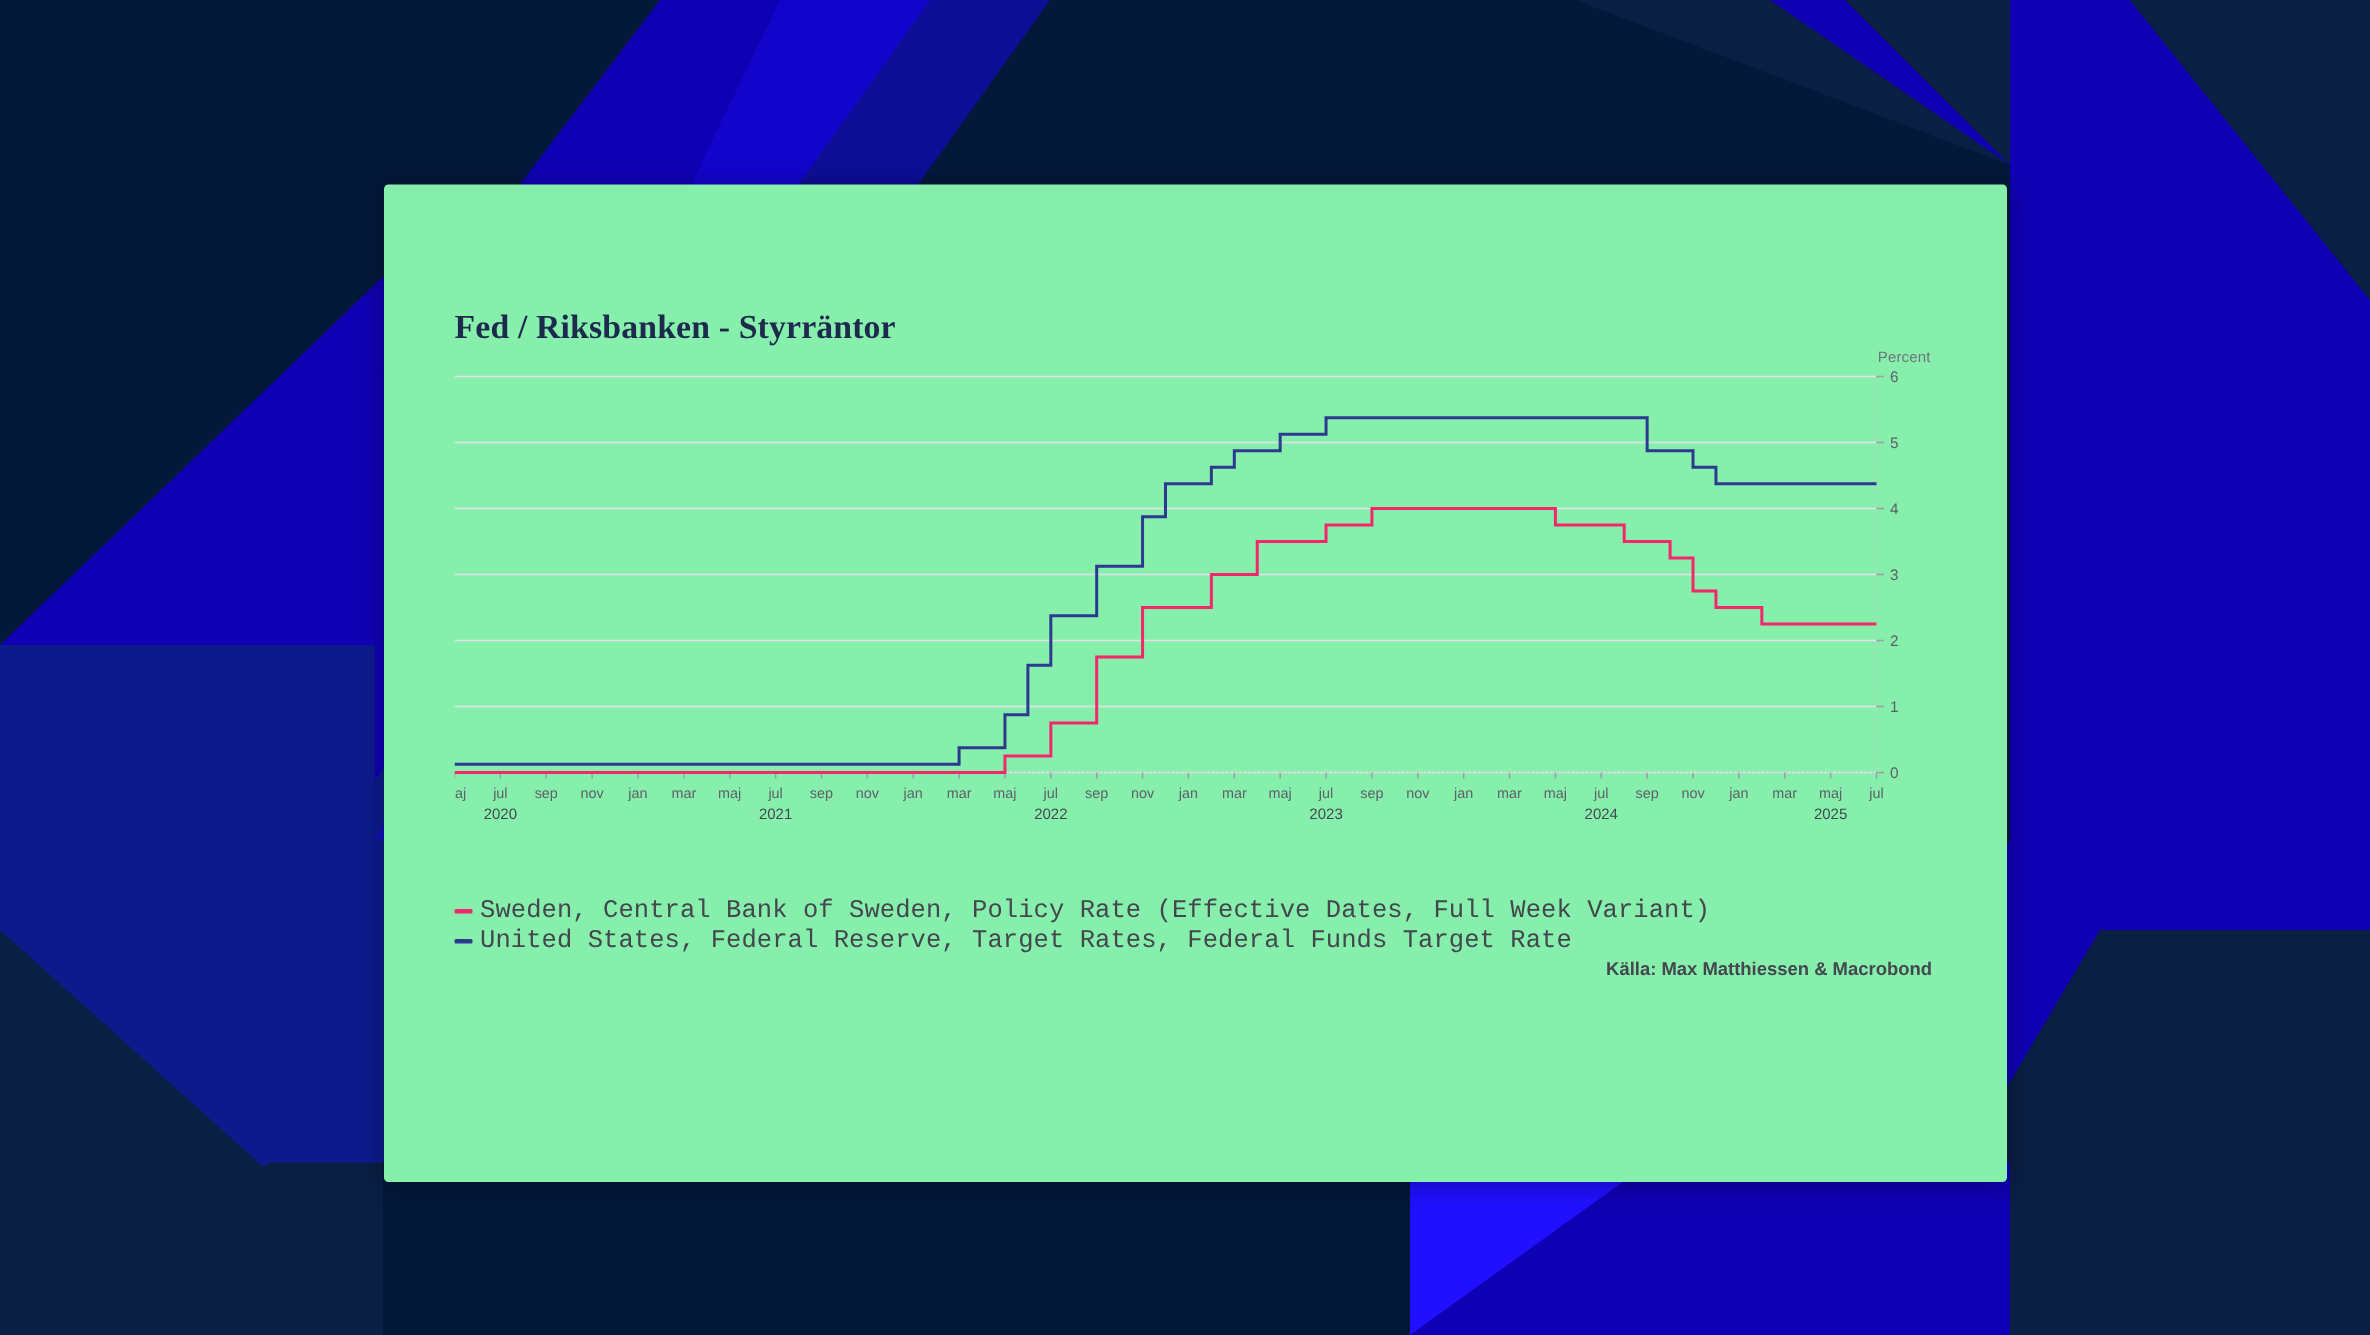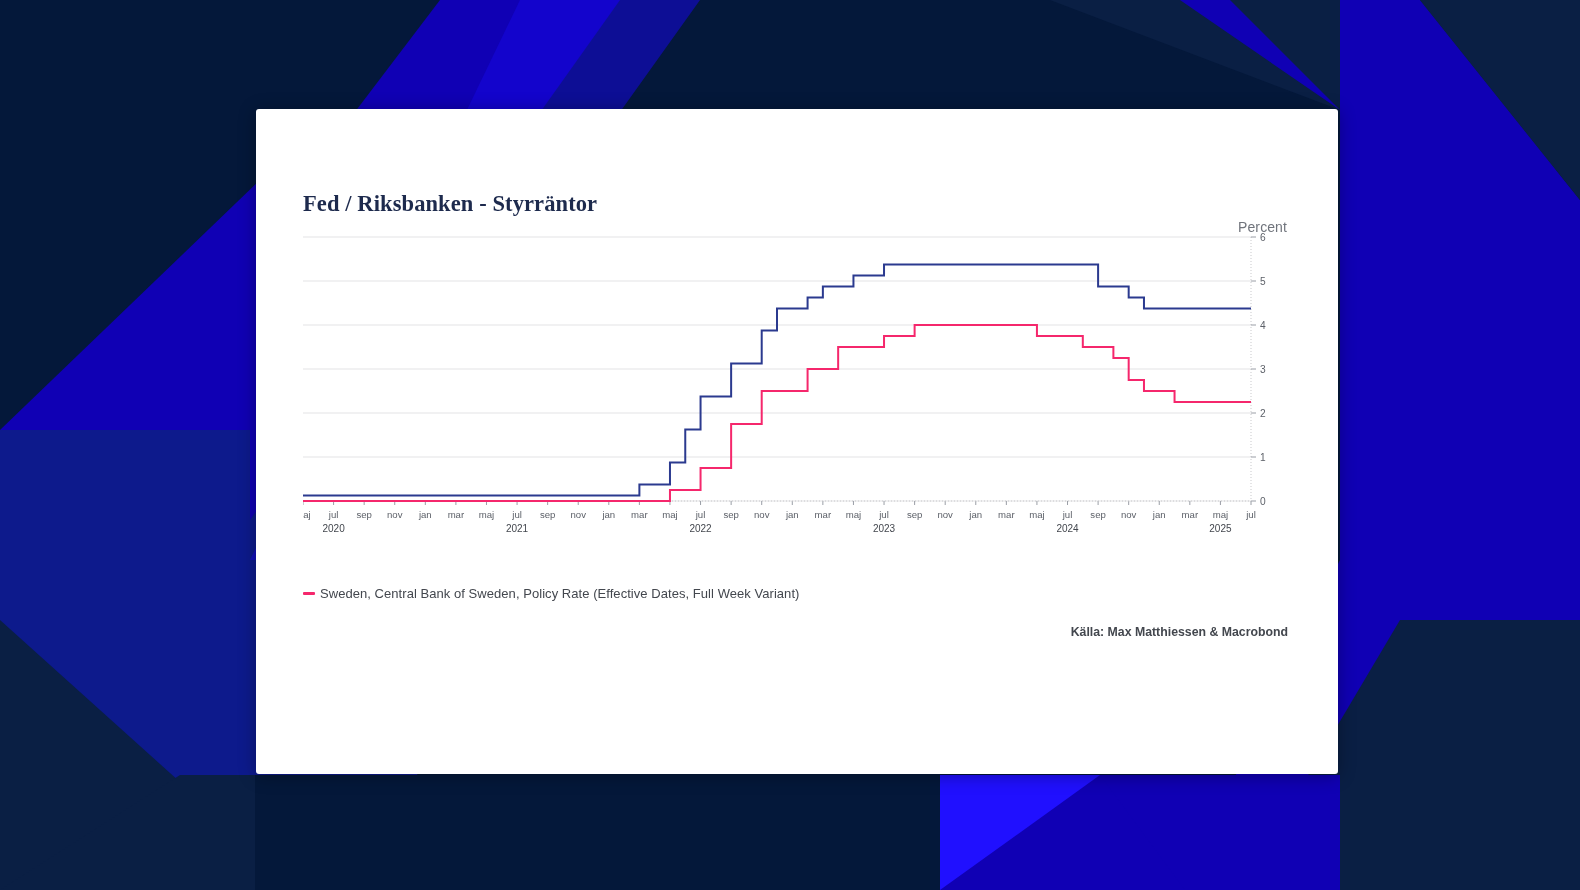--- a/index.html
+++ b/index.html
@@ -23,24 +23,24 @@
     height: 890px;
     background: #04183a;
     overflow: hidden;
   }
   #backdrop svg { display: block; }
 
   
   #card {
     position: absolute;
     left: 256px;
-    top: 109px;
+    top: 123px;
     width: 1082px;
     height: 665px;
-    background: #ffffff;
+    background: #86efac;
     border-radius: 3px;
     box-shadow: 0 2px 18px rgba(0,0,0,0.32);
     overflow: hidden;
   }
 
   #chart-title {
     position: absolute;
     left: 47px;
     top: 82px;
     font-family: "Liberation Serif", serif;
@@ -58,21 +58,21 @@
     top: 110px;
     width: 990px;
     height: 340px;
   }
   #plot-svg { display: block; }
 
   .axis-unit-label {
     position: absolute;
     right: 6px;
     top: 0px;
-    font-size: 14px;
+    font-size: 10px;
     color: #70747c;
     letter-spacing: 0.1px;
   }
 
   
   #legend {
     position: absolute;
     left: 47px;
     top: 474px;
     width: 760px;
@@ -83,24 +83,25 @@
     height: 20px;
   }
   .legend-swatch {
     width: 12px;
     height: 3px;
     margin-right: 5px;
     flex: 0 0 auto;
     border-radius: 1px;
   }
   .legend-label {
-    font-size: 13px;
+    font-size: 17px;
     color: #43474e;
     white-space: nowrap;
     letter-spacing: 0.05px;
+    font-family: Liberation Mono, monospace;
   }
 
   #source-note {
     position: absolute;
     right: 50px;
     top: 516px;
     font-size: 12.3px;
     color: #43474e;
     white-space: nowrap;
     font-weight: bold;
@@ -248,17 +249,21 @@
           <path d="M 0.00 276.50 L 336.39 276.50 L 336.39 265.50 L 366.97 265.50 L 366.97 243.50 L 382.26 243.50 L 382.26 210.50 L 397.55 210.50 L 397.55 177.50 L 428.13 177.50 L 428.13 144.50 L 458.71 144.50 L 458.71 111.50 L 474.00 111.50 L 474.00 89.50 L 504.58 89.50 L 504.58 78.50 L 519.87 78.50 L 519.87 67.50 L 550.45 67.50 L 550.45 56.50 L 581.03 56.50 L 581.03 45.50 L 795.10 45.50 L 795.10 67.50 L 825.68 67.50 L 825.68 78.50 L 840.97 78.50 L 840.97 89.50 L 948.00 89.50 L 948.00 89.50" fill="none" stroke="#2b3a8f" stroke-width="2" stroke-linejoin="miter" stroke-linecap="butt"></path>
         </g>
     </svg>
   </div>
 
   <div id="legend">
     <div class="legend-row">
       <span class="legend-swatch" style="background: rgb(245, 39, 108);"></span>
       <span class="legend-label">Sweden, Central Bank of Sweden, Policy Rate (Effective Dates, Full Week Variant)</span>
     </div>
+    <div class="legend-row">
+      <span class="legend-swatch" style="background: rgb(43, 58, 143);"></span>
+      <span class="legend-label">United States, Federal Reserve, Target Rates, Federal Funds Target Rate</span>
+    </div>
   </div>
 
   <div id="source-note">Källa: Max Matthiessen &amp; Macrobond</div>
 
 </div>
 
 </body></html>

